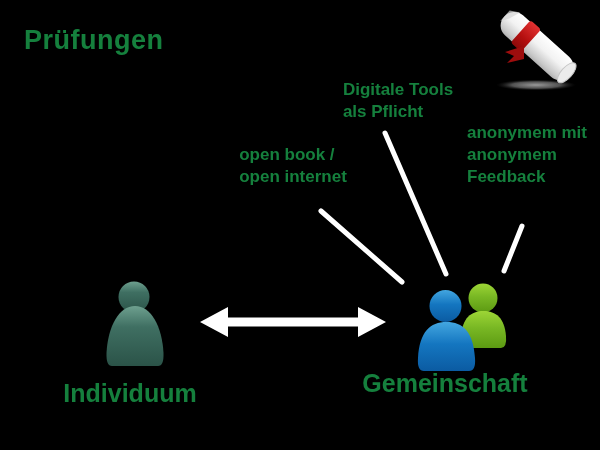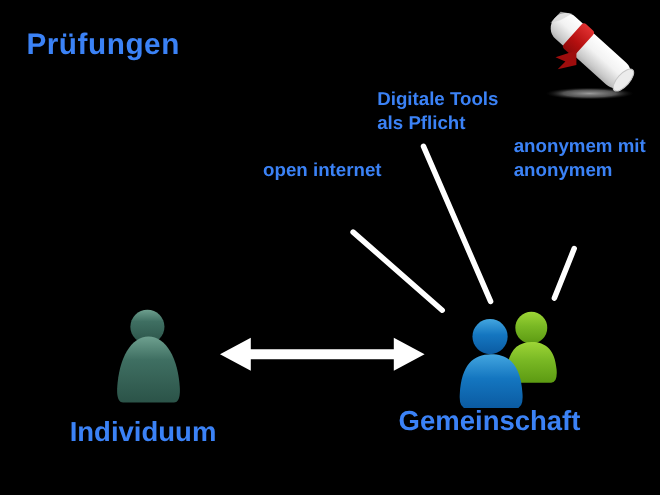--- a/index.html
+++ b/index.html
@@ -3,21 +3,21 @@
 <meta charset="utf-8">
 <style>
   html, body { margin: 0; padding: 0; background: #000; }
   .slide {
     position: relative;
     width: 600px;
     height: 450px;
     background: #000;
     overflow: hidden;
     font-family: "Liberation Sans", sans-serif;
-    color: #3b82f6;
+    color: #15803d;
   }
   .title {
     position: absolute;
     left: 24px;
     top: 25px;
     font-size: 27px;
     font-weight: bold;
     letter-spacing: 0.5px;
     white-space: nowrap;
   }
@@ -125,24 +125,26 @@
       <path d="M 524,46 L 505,52 L 514,56 L 507,63 L 524,59 Z" fill="#9e0d0d"></path>
     </g>
   </svg>
 
   <div class="callout callout-digital">
     <div>Digitale Tools</div>
     <div>als Pflicht</div>
   </div>
 
   <div class="callout callout-open-book">
+    <div>open book /</div>
     <div>open internet</div>
   </div>
 
   <div class="callout callout-group">
     <div>anonymem mit</div>
     <div>anonymem</div>
+    <div>Feedback</div>
   </div>
 
   <div class="actor-label label-individual">Individuum</div>
   <div class="actor-label label-community">Gemeinschaft</div>
 
 </div>
 
 </body></html>

